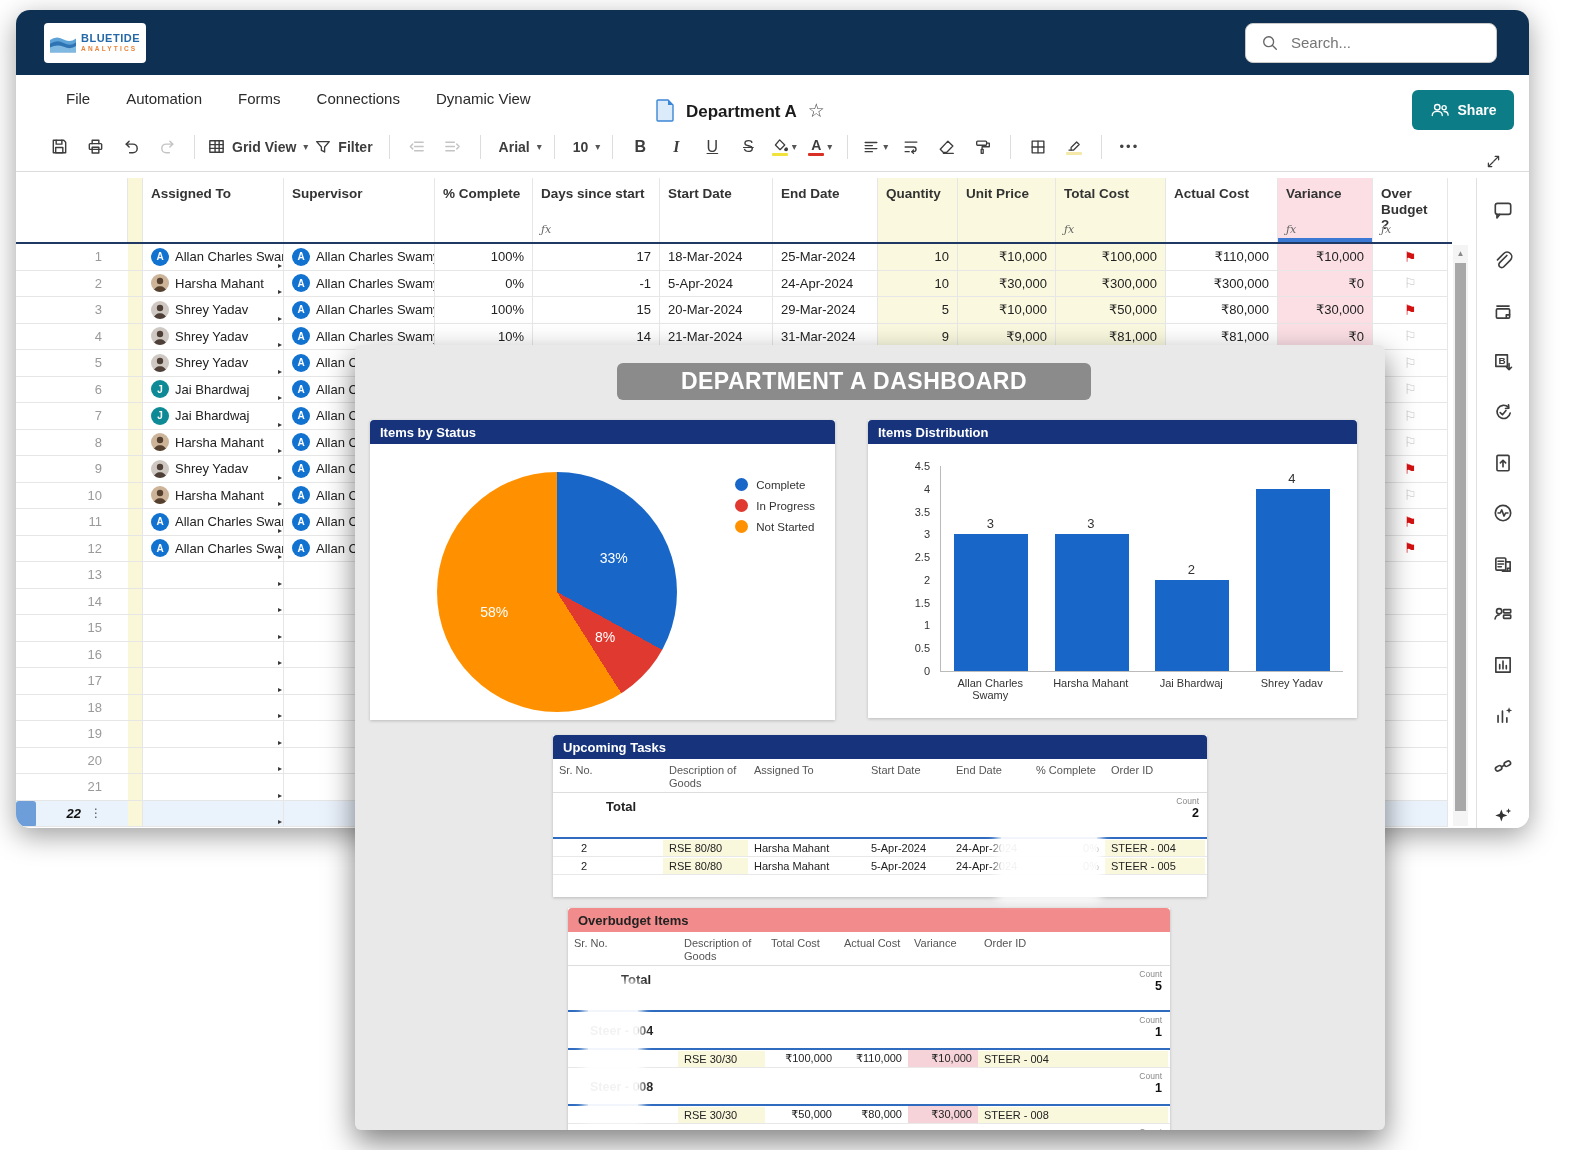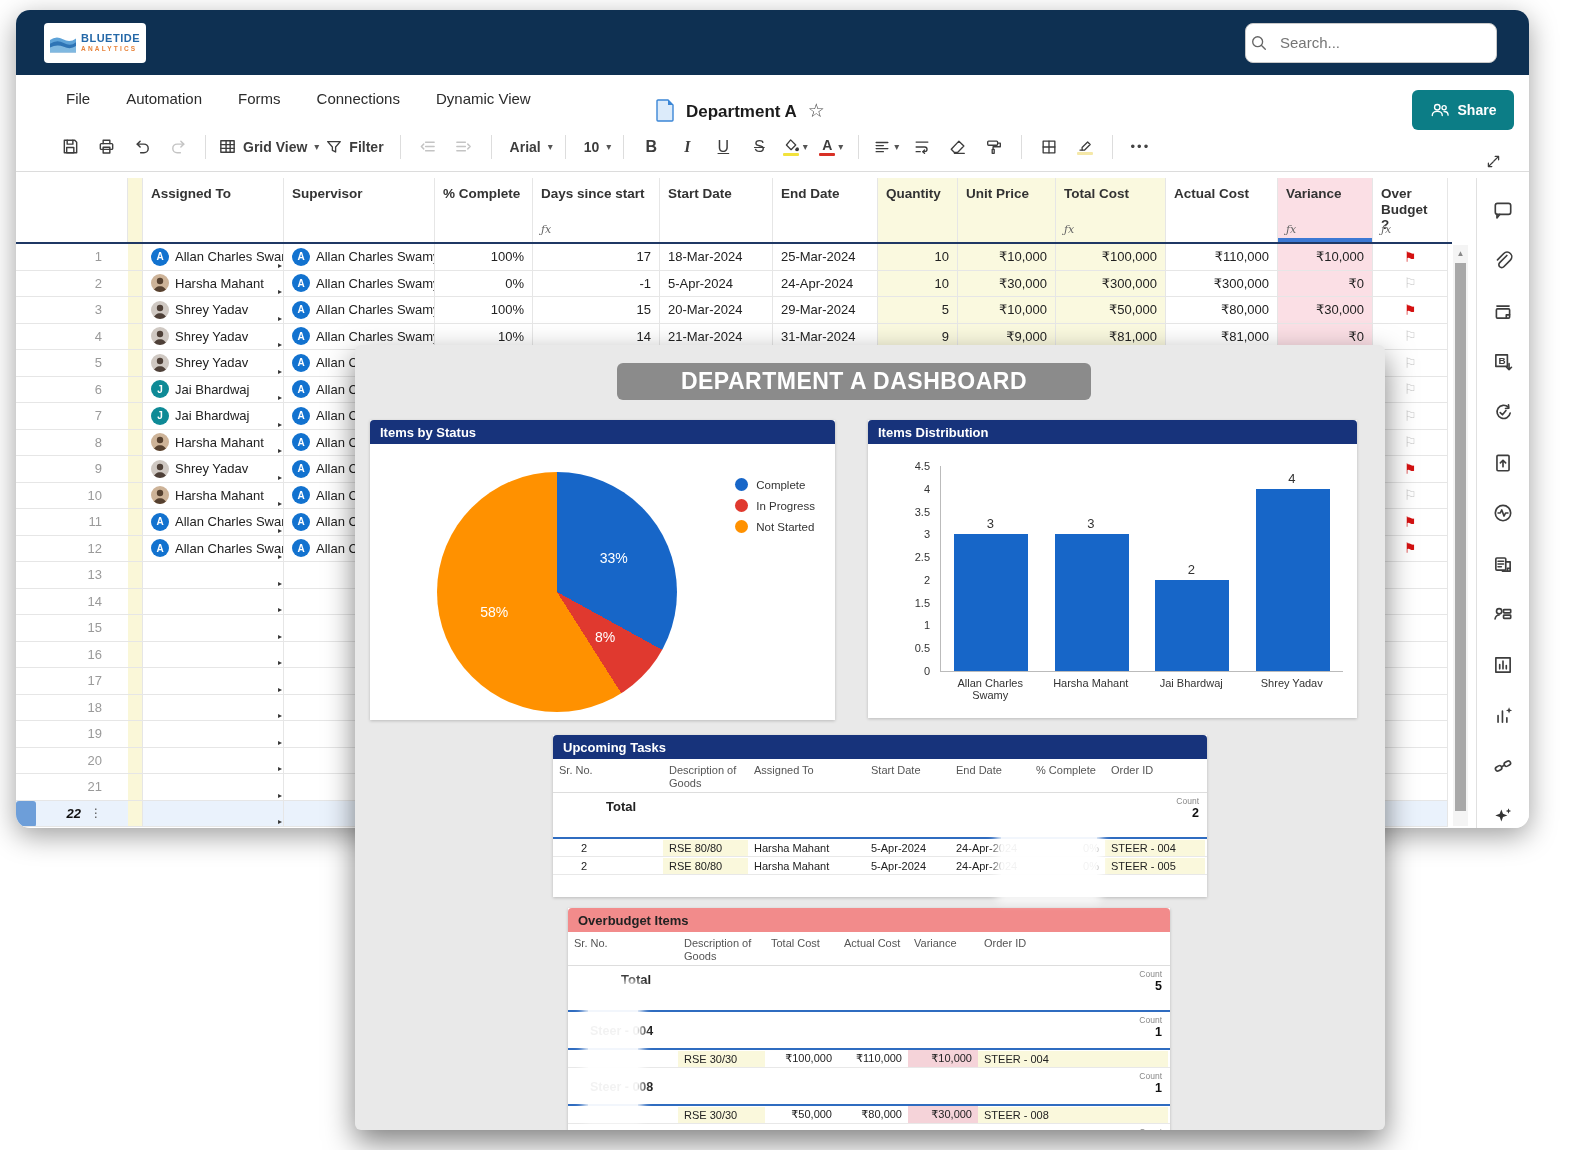--- a/index.html
+++ b/index.html
@@ -4,29 +4,29 @@
 <style>
   html,body{margin:0;padding:0;background:#fff;font-family:"Liberation Sans","DejaVu Sans",sans-serif;-webkit-font-smoothing:antialiased;}
   .screen{position:relative;width:1569px;height:1150px;overflow:hidden;background:#fff;}
   
   .window{position:absolute;left:16px;top:10px;width:1513px;height:818px;background:#fff;border-radius:14px;box-shadow:0 8px 28px rgba(0,0,0,.38);overflow:hidden;}
   .topbar{height:65px;background:#0E3052;display:flex;align-items:center;justify-content:space-between;padding:0 32px 0 28px;}
   .logo-box{width:102px;height:40px;background:#fff;border-radius:4px;display:flex;align-items:center;gap:5px;padding:2px 6px;box-sizing:border-box;}
   .logo-txt{display:flex;flex-direction:column;line-height:1;}
   .logo-t1{color:#2468A8;font-weight:bold;font-size:11px;letter-spacing:.5px;}
   .logo-t2{color:#E8833A;font-weight:bold;font-size:6.5px;letter-spacing:2.2px;margin-top:2px;}
-  .search{width:252px;height:40px;background:#fff;border-radius:8px;border:1px solid #c9c9c9;display:flex;align-items:center;gap:10px;padding:0 4px;box-sizing:border-box;}
+  .search{width:252px;height:40px;background:#fff;border-radius:8px;border:1px solid #c9c9c9;display:flex;align-items:center;gap:10px;padding:0 15px;box-sizing:border-box;}
   .search input{border:0;outline:0;font-size:15px;color:#555;width:180px;background:transparent;font-family:inherit;}
   .menubar{height:47px;display:flex;align-items:center;gap:36px;padding-left:50px;position:relative;}
   .menu-item{font-size:15px;color:#2b2b2b;cursor:pointer;}
   .title-wrap{position:absolute;left:640px;top:0;height:47px;display:flex;align-items:flex-end;gap:11px;}
   .sheet-title{font-size:17px;font-weight:bold;color:#1b1b1b;}
   .star{font-size:19px;color:#444;}
   .share-btn{position:absolute;top:80px;right:15px;height:40px;min-width:102px;background:#0C7D86;color:#fff;border-radius:6px;display:flex;align-items:center;justify-content:center;gap:8px;font-size:14px;font-weight:bold;padding:0 14px;box-sizing:border-box;}
-  .toolbar{height:49px;display:flex;align-items:center;padding-left:36px;border-bottom:1px solid #dcdcdc;color:#3d3d3d;}
+  .toolbar{height:49px;display:flex;align-items:center;padding-left:25px;border-bottom:1px solid #dcdcdc;color:#3d3d3d;}
   .tb{display:flex;align-items:center;justify-content:center;min-width:30px;height:32px;margin:0 3px;border-radius:4px;font-size:15px;}
   .tb svg{display:block;}
   .tsep{width:1px;height:24px;background:#ddd;margin:0 9px;}
   .tb-label{font-size:14px;font-weight:bold;color:#3d3d3d;margin:0 4px 0 6px;}
   .caret{font-size:10px;color:#555;margin-left:3px;}
   .tb.disabled svg{stroke:#c4c4c4;}
   .fmt{font-size:16px;font-weight:bold;width:24px;text-align:center;}
   .ico-stack{display:flex;flex-direction:column;align-items:center;gap:1px;}
   .cbar{width:16px;height:3px;border-radius:1px;}
   .dots3{font-size:13px;letter-spacing:2px;color:#444;}

